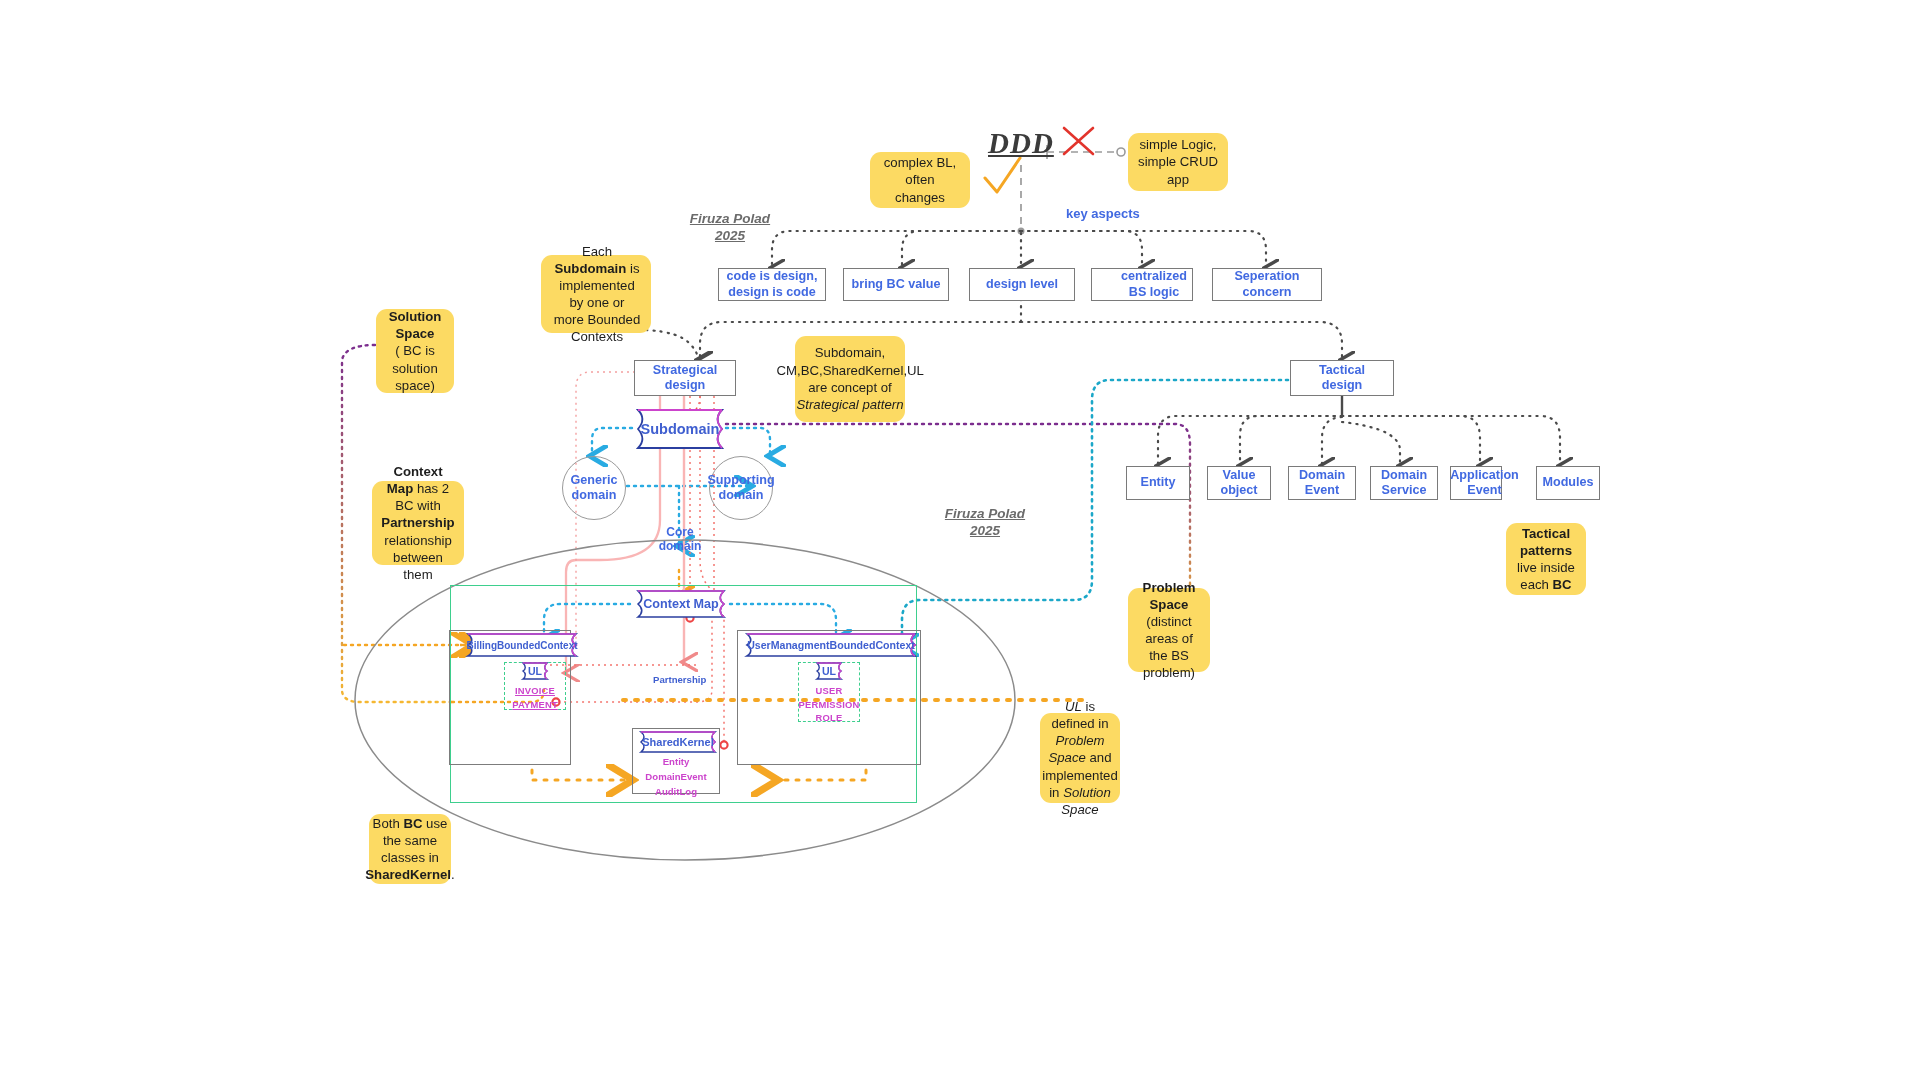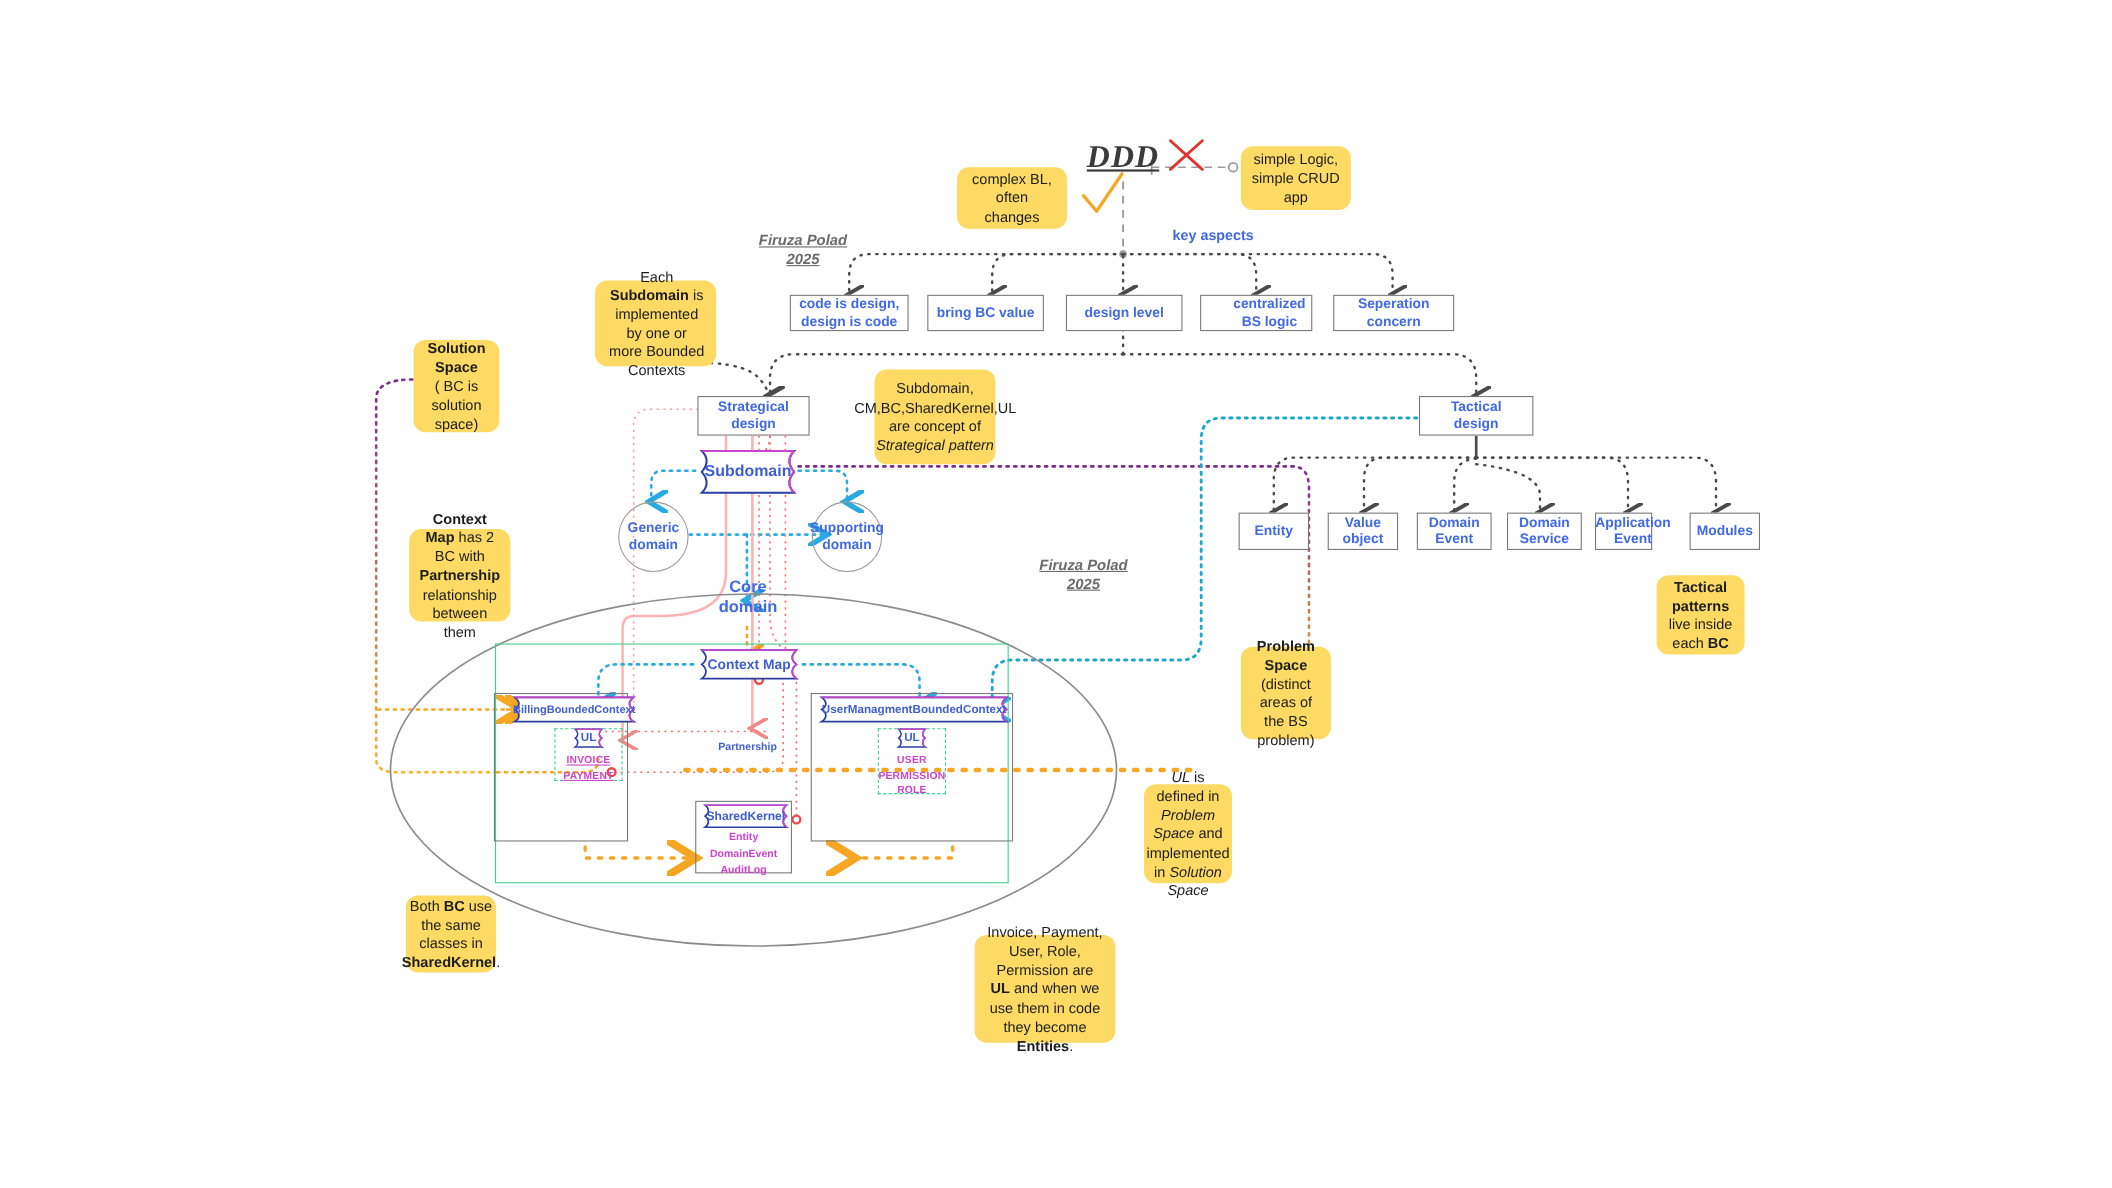--- a/index.html
+++ b/index.html
@@ -338,25 +338,20 @@
       <i>UL</i><span> is defined in </span><i>Problem Space</i><span> and implemented in </span><i>Solution Space</i>
     </span>
   </div>
 
   <div class="note" style="left:369px; top:814px; width:82px; height:70px;">
     <span>
       <span>Both </span><b>BC</b><span> use the same classes in </span><b>SharedKernel</b><span>.</span>
     </span>
   </div>
 
-  <div class="note" style="left:886px; top:850px; width:128px; height:98px;">
-    <span>
-      <span>Invoice, Payment, User, Role, Permission are </span><b>UL</b><span> and when we use them in code they become </span><b>Entities</b><span>.</span>
-    </span>
-  </div>
 
   <div class="pbox" style="left:718px; top:268px; width:108px; height:33px; white-space:pre-line;">code is design,
 design is code</div>
   <div class="pbox" style="left:843px; top:268px; width:106px; height:33px; white-space:pre-line;">bring BC value</div>
   <div class="pbox" style="left:969px; top:268px; width:106px; height:33px; white-space:pre-line;">design level</div>
   <div class="pbox" style="left:1091px; top:268px; width:102px; height:33px; white-space:pre-line;padding-left:24px;">centralized
 BS logic</div>
   <div class="pbox" style="left:1212px; top:268px; width:110px; height:33px; white-space:pre-line;">Seperation concern</div>
 
   <div class="pbox" style="left:634px; top:360px; width:102px; height:36px; white-space:pre-line;">Strategical
@@ -379,24 +374,24 @@
     <svg width="100" height="42" viewBox="0 0 100 42" style="position:absolute;left:0;top:0;">
       <path d="M8,2 C14,8 14,14 8,21 C14,28 14,34 8,40 L92,40 C86,34 86,28 92,21 C86,14 86,8 92,2 Z" fill="#ffffff" stroke="#2b3fa0" stroke-width="1.8"></path>
       <path d="M92,2 C86,8 86,14 92,21 C86,28 86,34 92,40" fill="none" stroke="#cc44cc" stroke-width="1.8"></path>
       <path d="M8,2 L92,2" fill="none" stroke="#cc44cc" stroke-width="1.8"></path>
     </svg>
     <span class="lbl">Subdomain</span>
   </div>
 
   <div class="circ" style="left:562px; top:456px; width:64px; height:64px; white-space:pre-line;">Generic
 domain</div>
-  <div class="circ" style="left:738px; top:456px; width:64px; height:64px; white-space:pre-line;">Supporting
+  <div class="circ" style="left:709px; top:456px; width:64px; height:64px; white-space:pre-line;">Supporting
 domain</div>
 
-  <div style="position:absolute; left:645px; top:525px; width:70px; text-align:center; color:#4169E1; font-weight:bold; font-size:15px; line-height:1.2; white-space:pre-line;">Core
+  <div style="position:absolute; left:645px; top:525px; width:70px; text-align:center; color:#4169E1; font-weight:bold; font-size:12px; line-height:1.2; white-space:pre-line;">Core
 domain</div>
 
   <div class="rect green" style="left:450px; top:585px; width:467px; height:218px;"></div>
 
   <div class="doc" style="left:631px; top:589px; width:100px; height:30px; font-size:12.6px;">
     <svg width="100" height="30" viewBox="0 0 100 30" style="position:absolute;left:0;top:0;">
       <path d="M7,2 C12,7 12,11 7,15 C12,19 12,24 7,28 L93,28 C88,24 88,19 93,15 C88,11 88,7 93,2 Z" fill="#ffffff" stroke="#2b3fa0" stroke-width="1.6"></path>
       <path d="M93,2 C88,7 88,11 93,15 C88,19 88,24 93,28" fill="none" stroke="#cc44cc" stroke-width="1.6"></path>
       <path d="M7,2 L93,2" fill="none" stroke="#cc44cc" stroke-width="1.6"></path>
     </svg>

